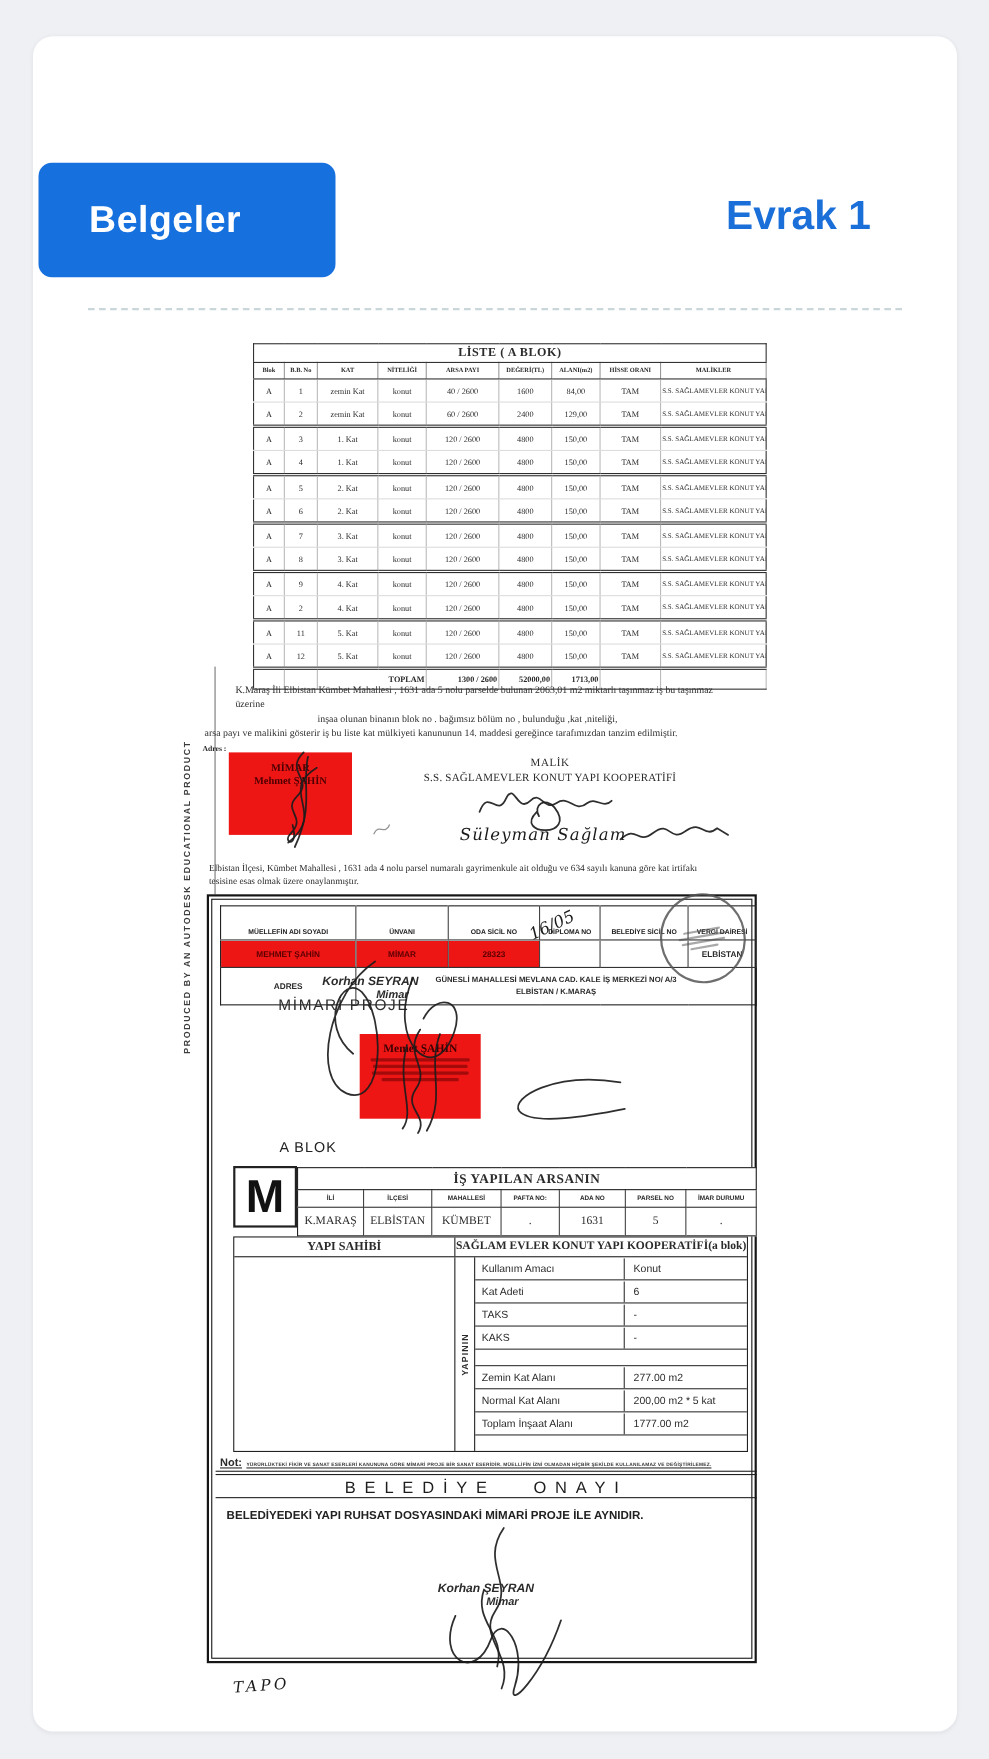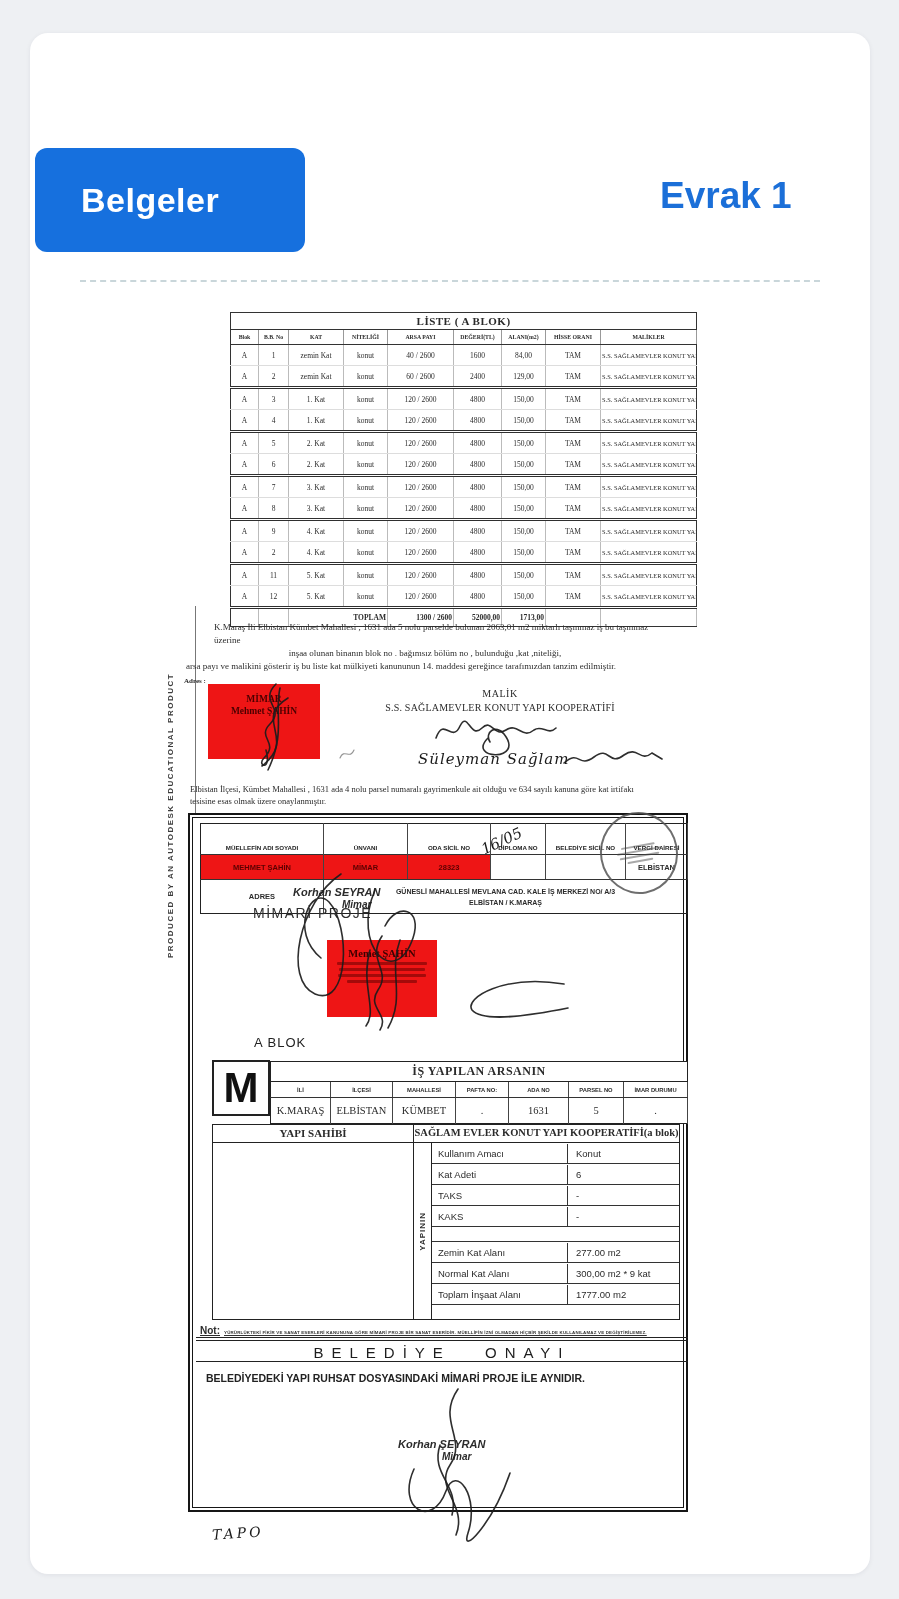--- a/index.html
+++ b/index.html
@@ -524,21 +524,21 @@
               <div class="kv-value"></div>
             </div>
 
             <div class="kv-row pair-end">
               <div class="kv-label">Zemin Kat  Alanı</div>
               <div class="kv-value">277.00 m2</div>
             </div>
 
             <div class="kv-row">
               <div class="kv-label">Normal Kat  Alanı</div>
-              <div class="kv-value">300,00 m2 * 9 kat</div>
+              <div class="kv-value">200,00 m2 * 5 kat</div>
             </div>
 
             <div class="kv-row pair-end">
               <div class="kv-label">Toplam İnşaat  Alanı</div>
               <div class="kv-value">1777.00 m2</div>
             </div>
 
             <div class="kv-row">
               <div class="kv-label"></div>
               <div class="kv-value"></div>

